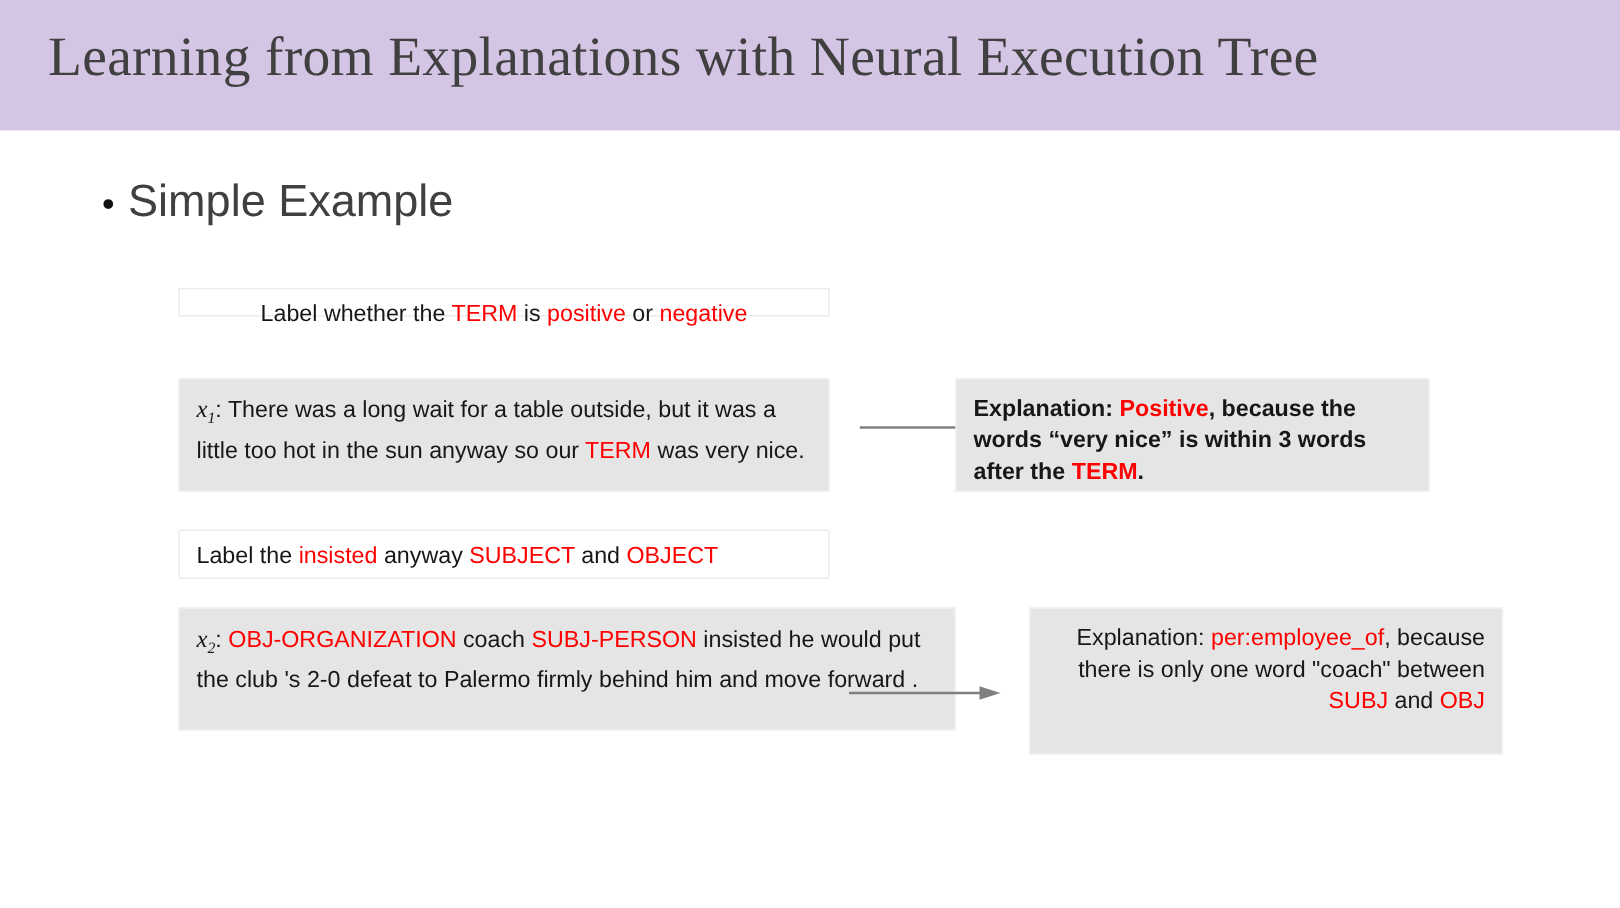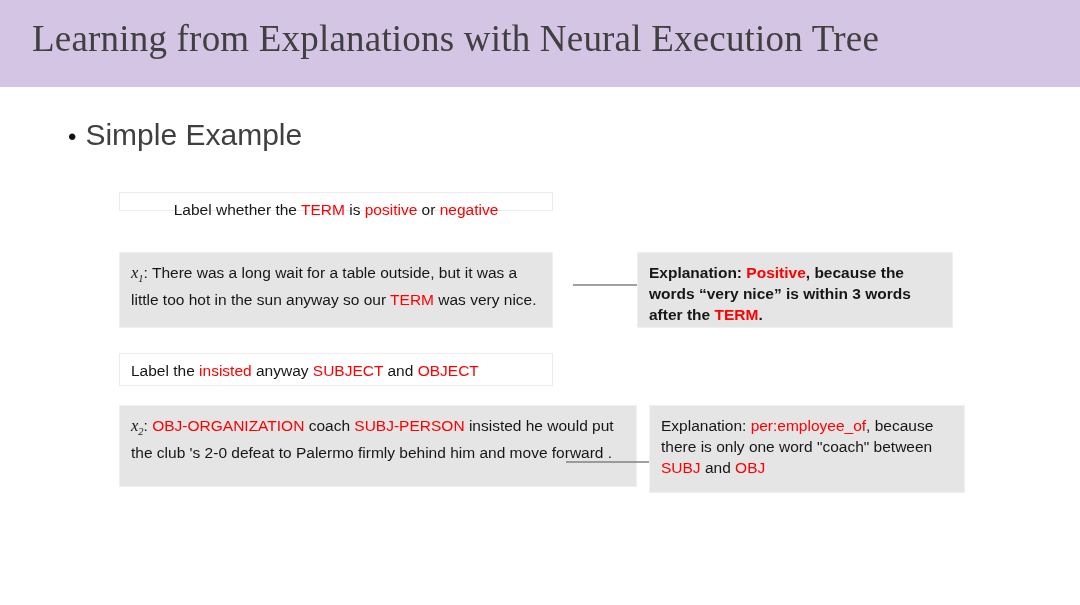--- a/index.html
+++ b/index.html
@@ -122,24 +122,25 @@
 
   #explanation-box-1 {
     left: 637px;
     top: 252px;
     width: 316px;
     height: 76px;
     font-weight: bold;
   }
 
   #explanation-box-2 {
-    left: 649px;
+    left: 686px;
     top: 405px;
     width: 316px;
-    height: 88px;
+    height: 98px;
+    text-align: right;
   }
 
   
   .arrow {
     position: absolute;
   }
   #arrow-1 { left: 573px; top: 278px; }
   #arrow-2 { left: 566px; top: 455px; }
 </style>
 </head>

